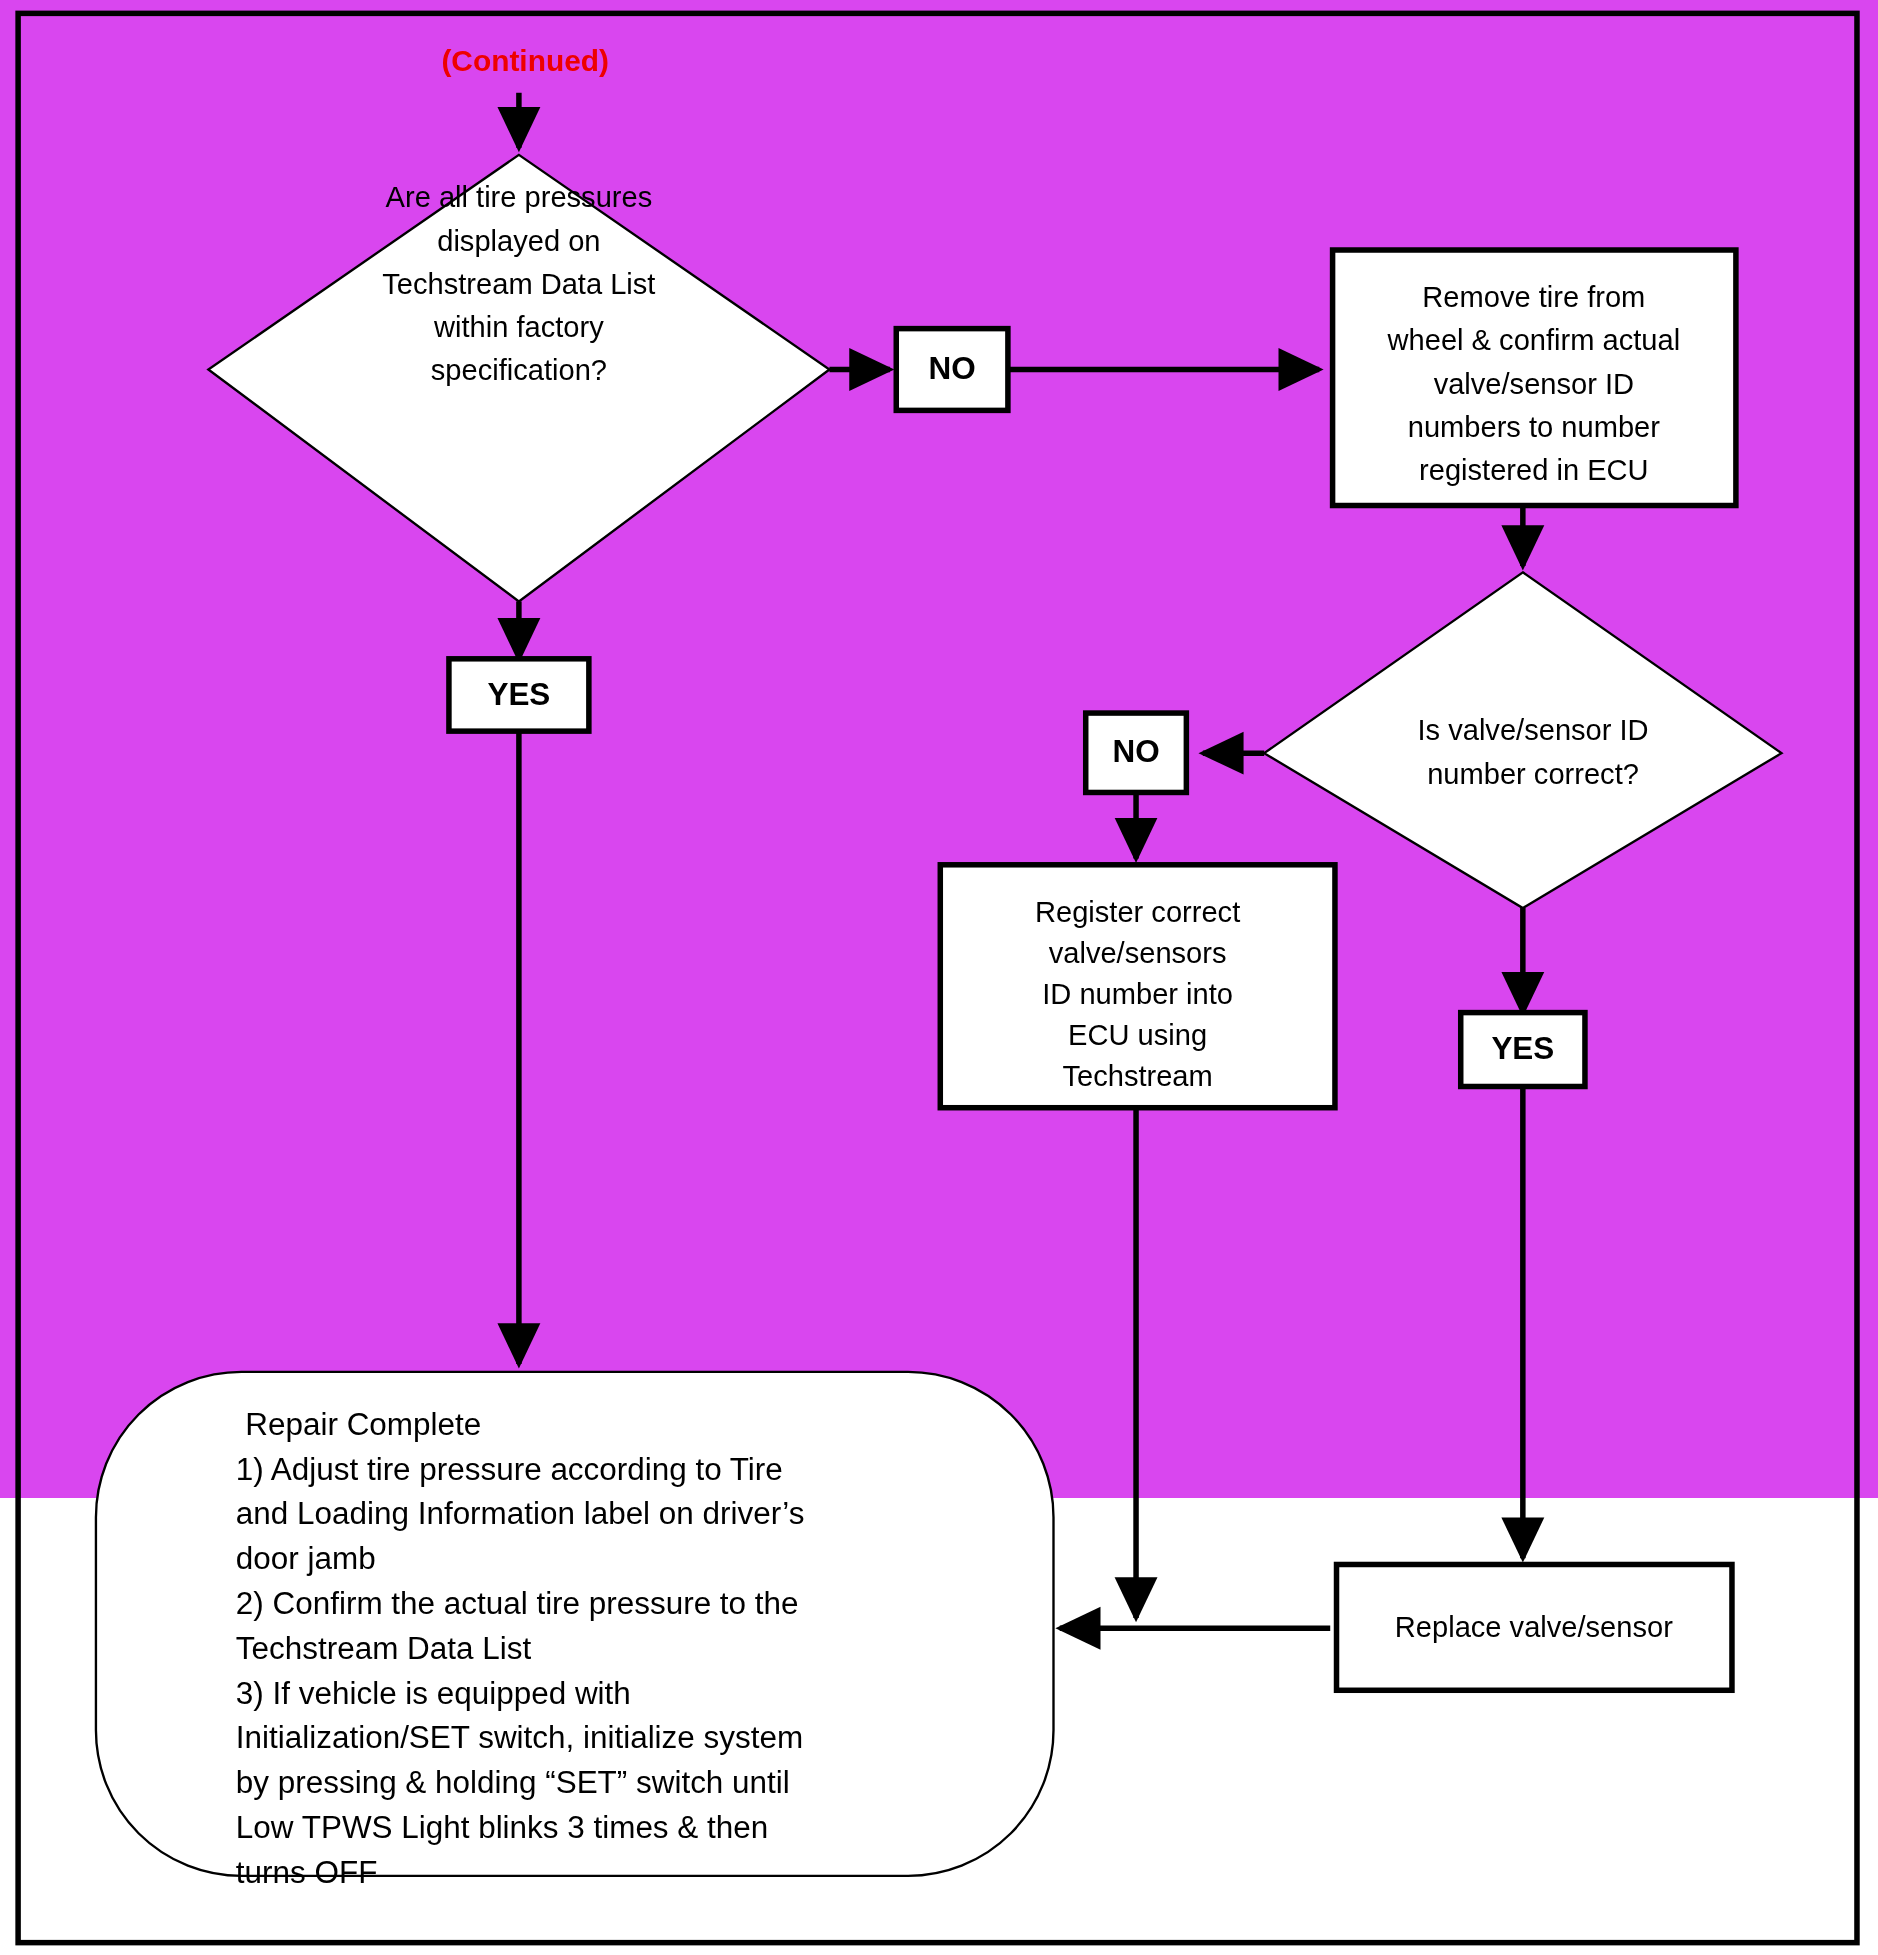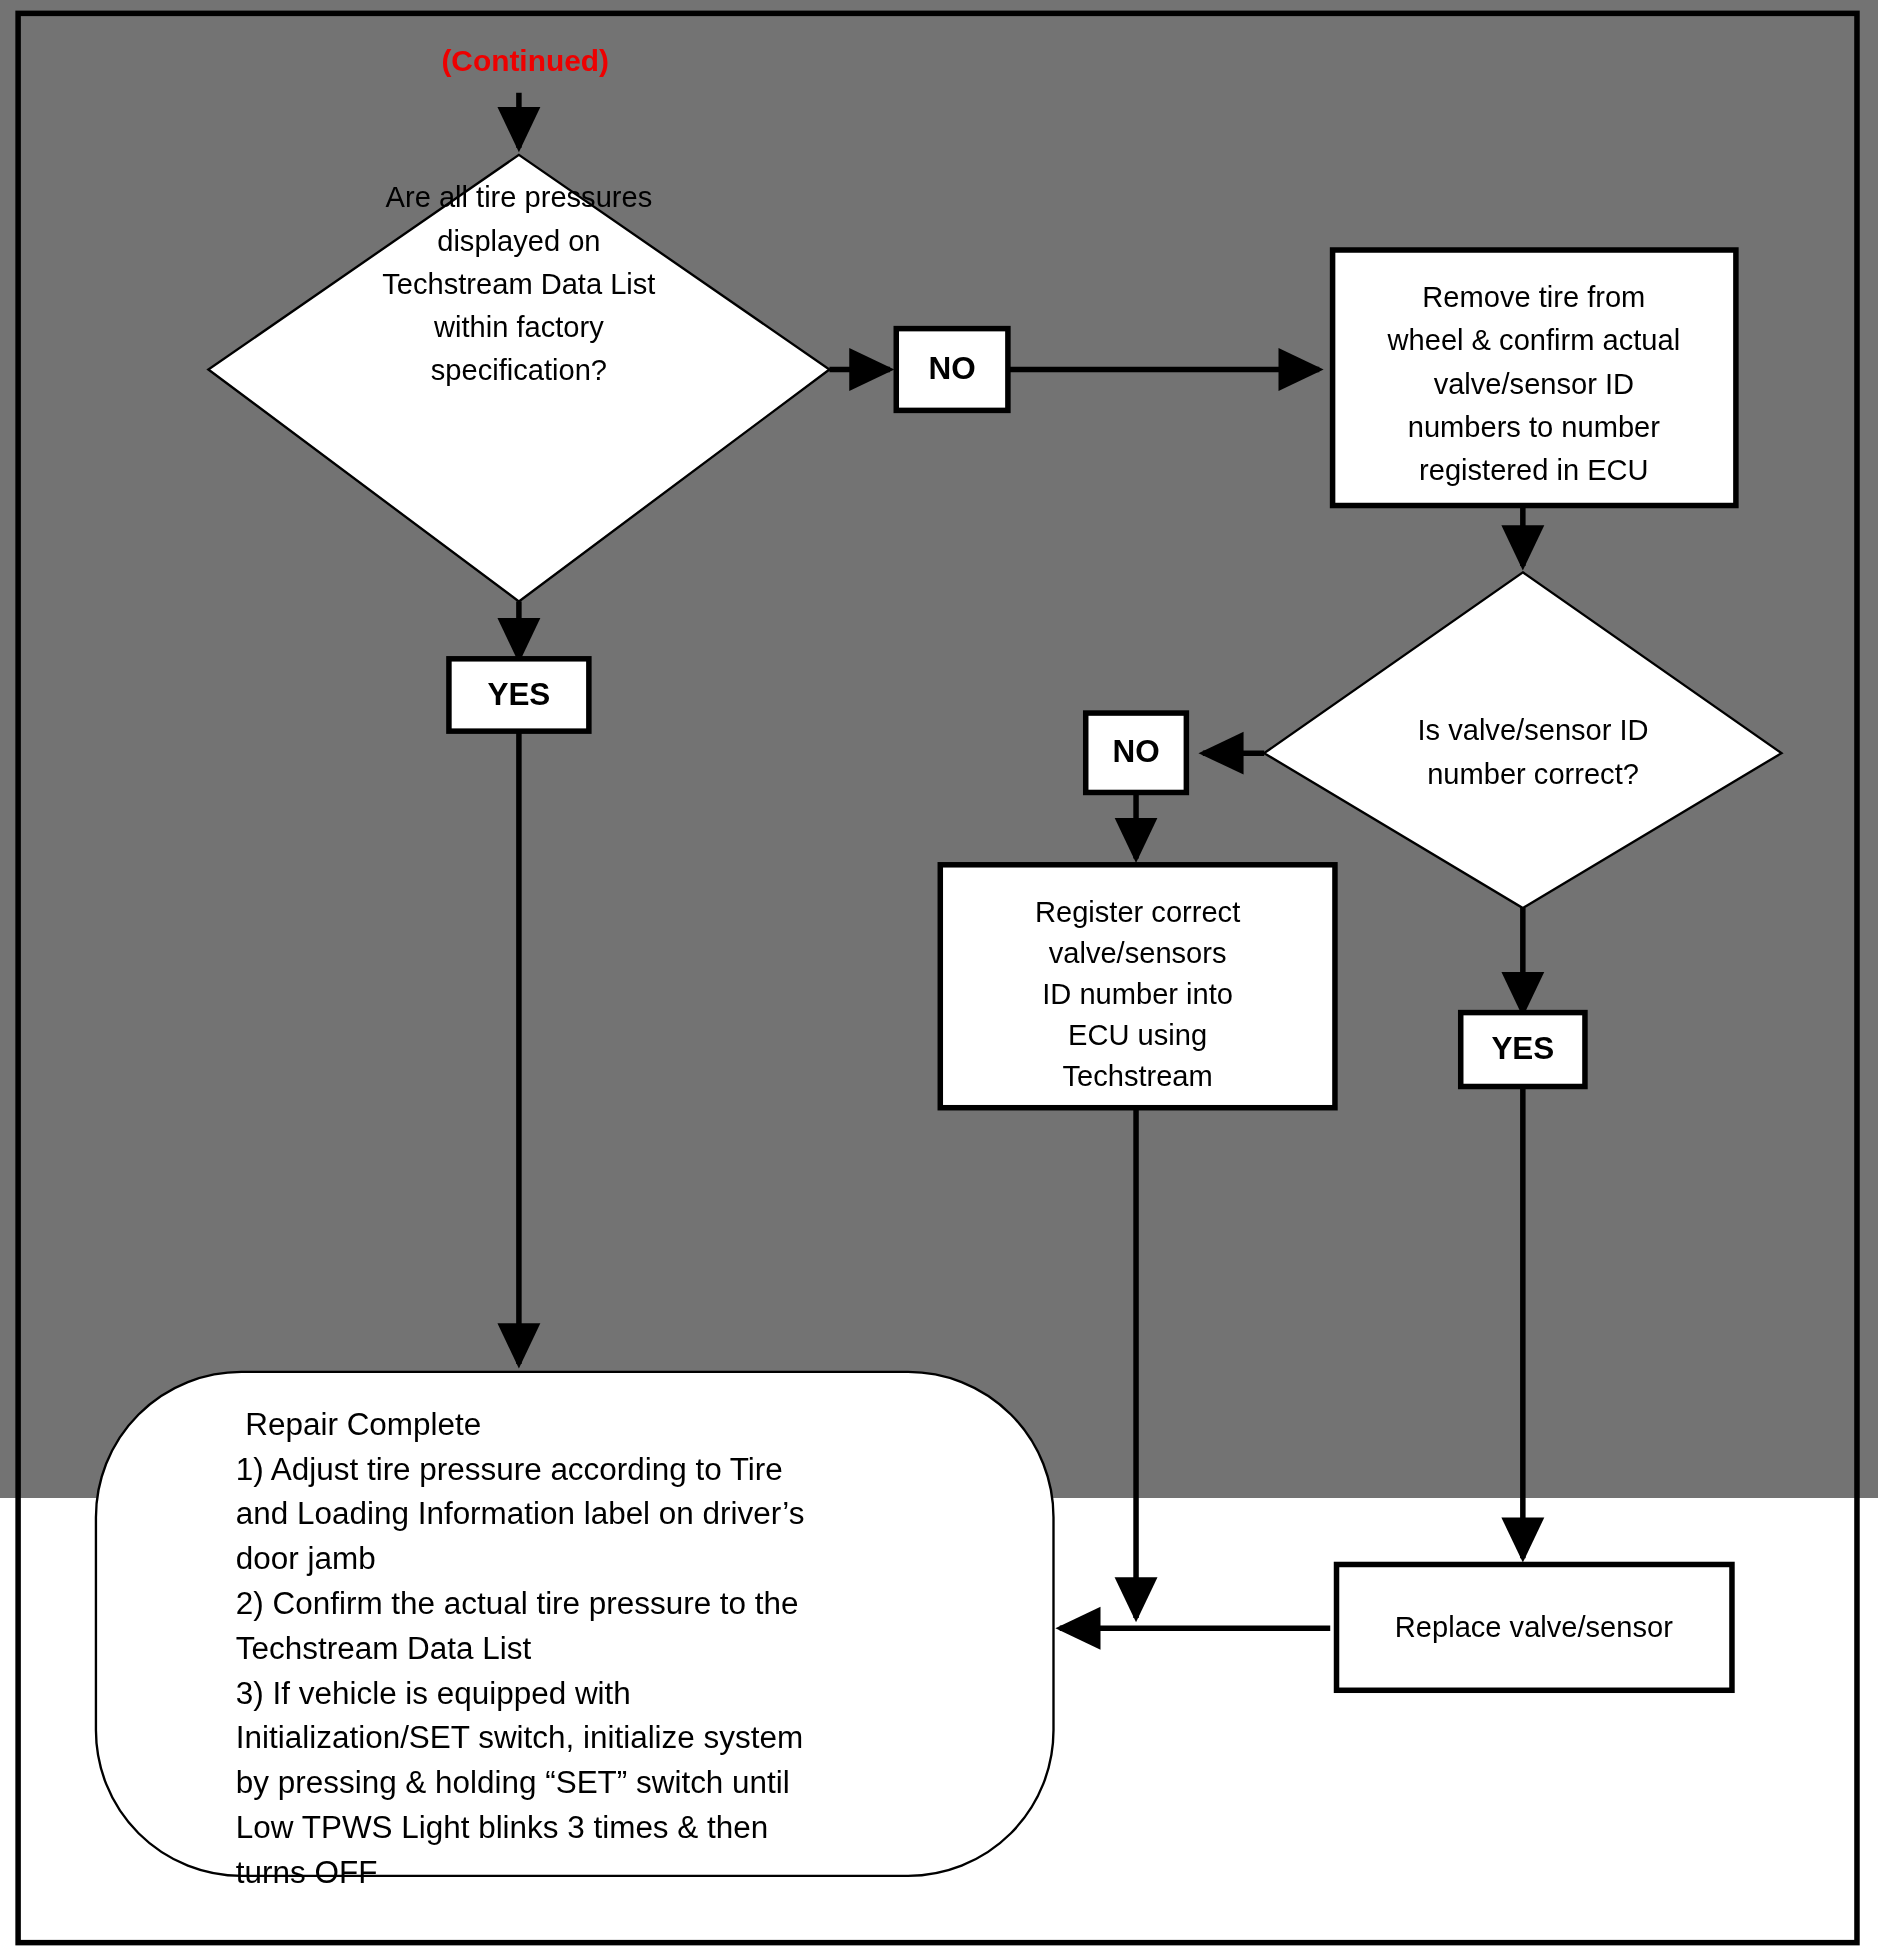--- a/index.html
+++ b/index.html
@@ -3,21 +3,21 @@
 <meta charset="utf-8">
 <title>TPWS Diagnostic Flowchart</title>
 <style>
   html,body{margin:0;padding:0;background:#ffffff;}
   body{
     font-family:"Liberation Sans", sans-serif;
     width:1879px;height:1956px;position:relative;overflow:hidden;
   }
   #sheet{
     position:absolute;left:0;top:0;width:1879px;height:1498px;
-    background:#737373;
+    background:#d946ef;
     text-align:center;
   }
   #flow{position:absolute;left:0;top:0;width:1879px;height:1956px;}
   .node-text{
     font-family:"Liberation Sans", sans-serif;
     font-size:37px;
     fill:#000000;
     text-anchor:middle;
     dominant-baseline:middle;
   }

